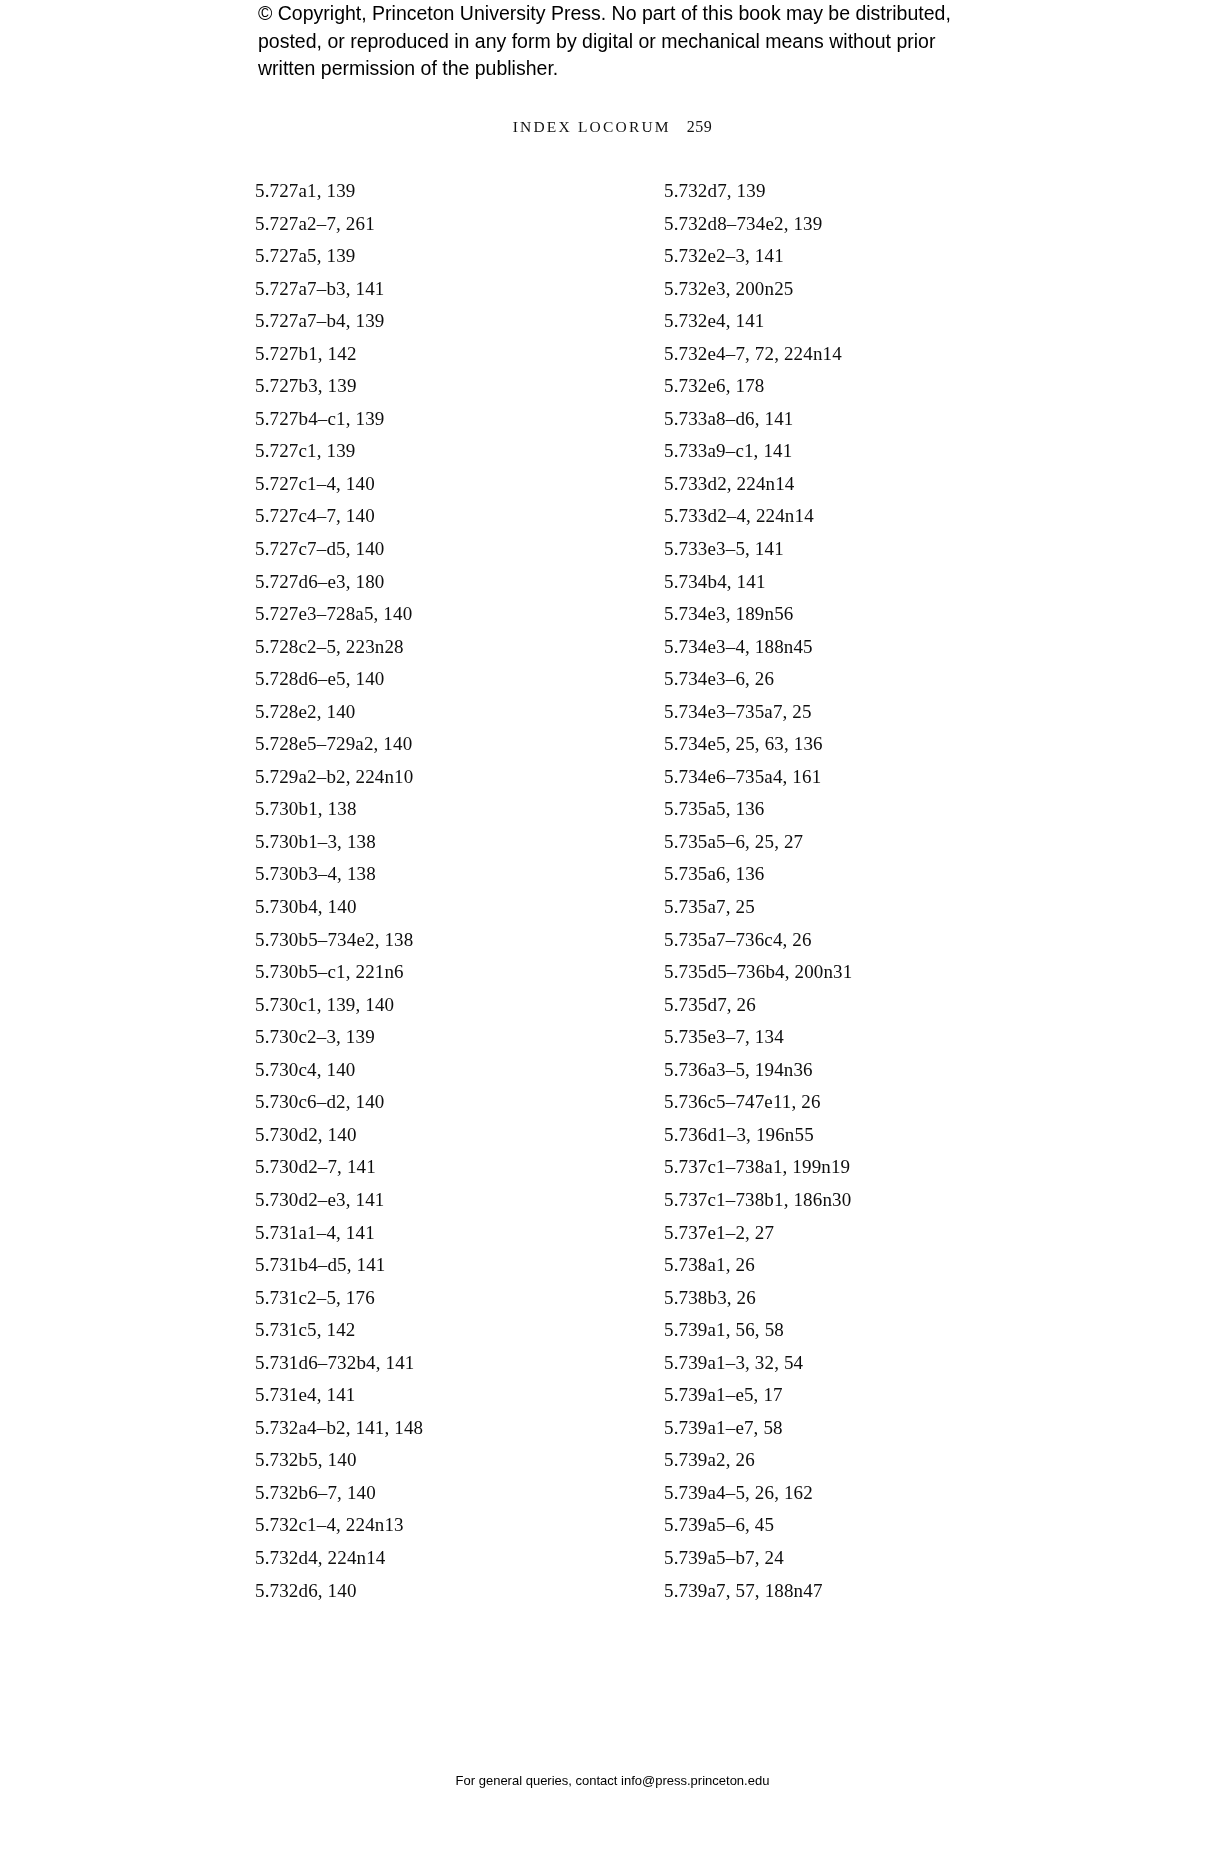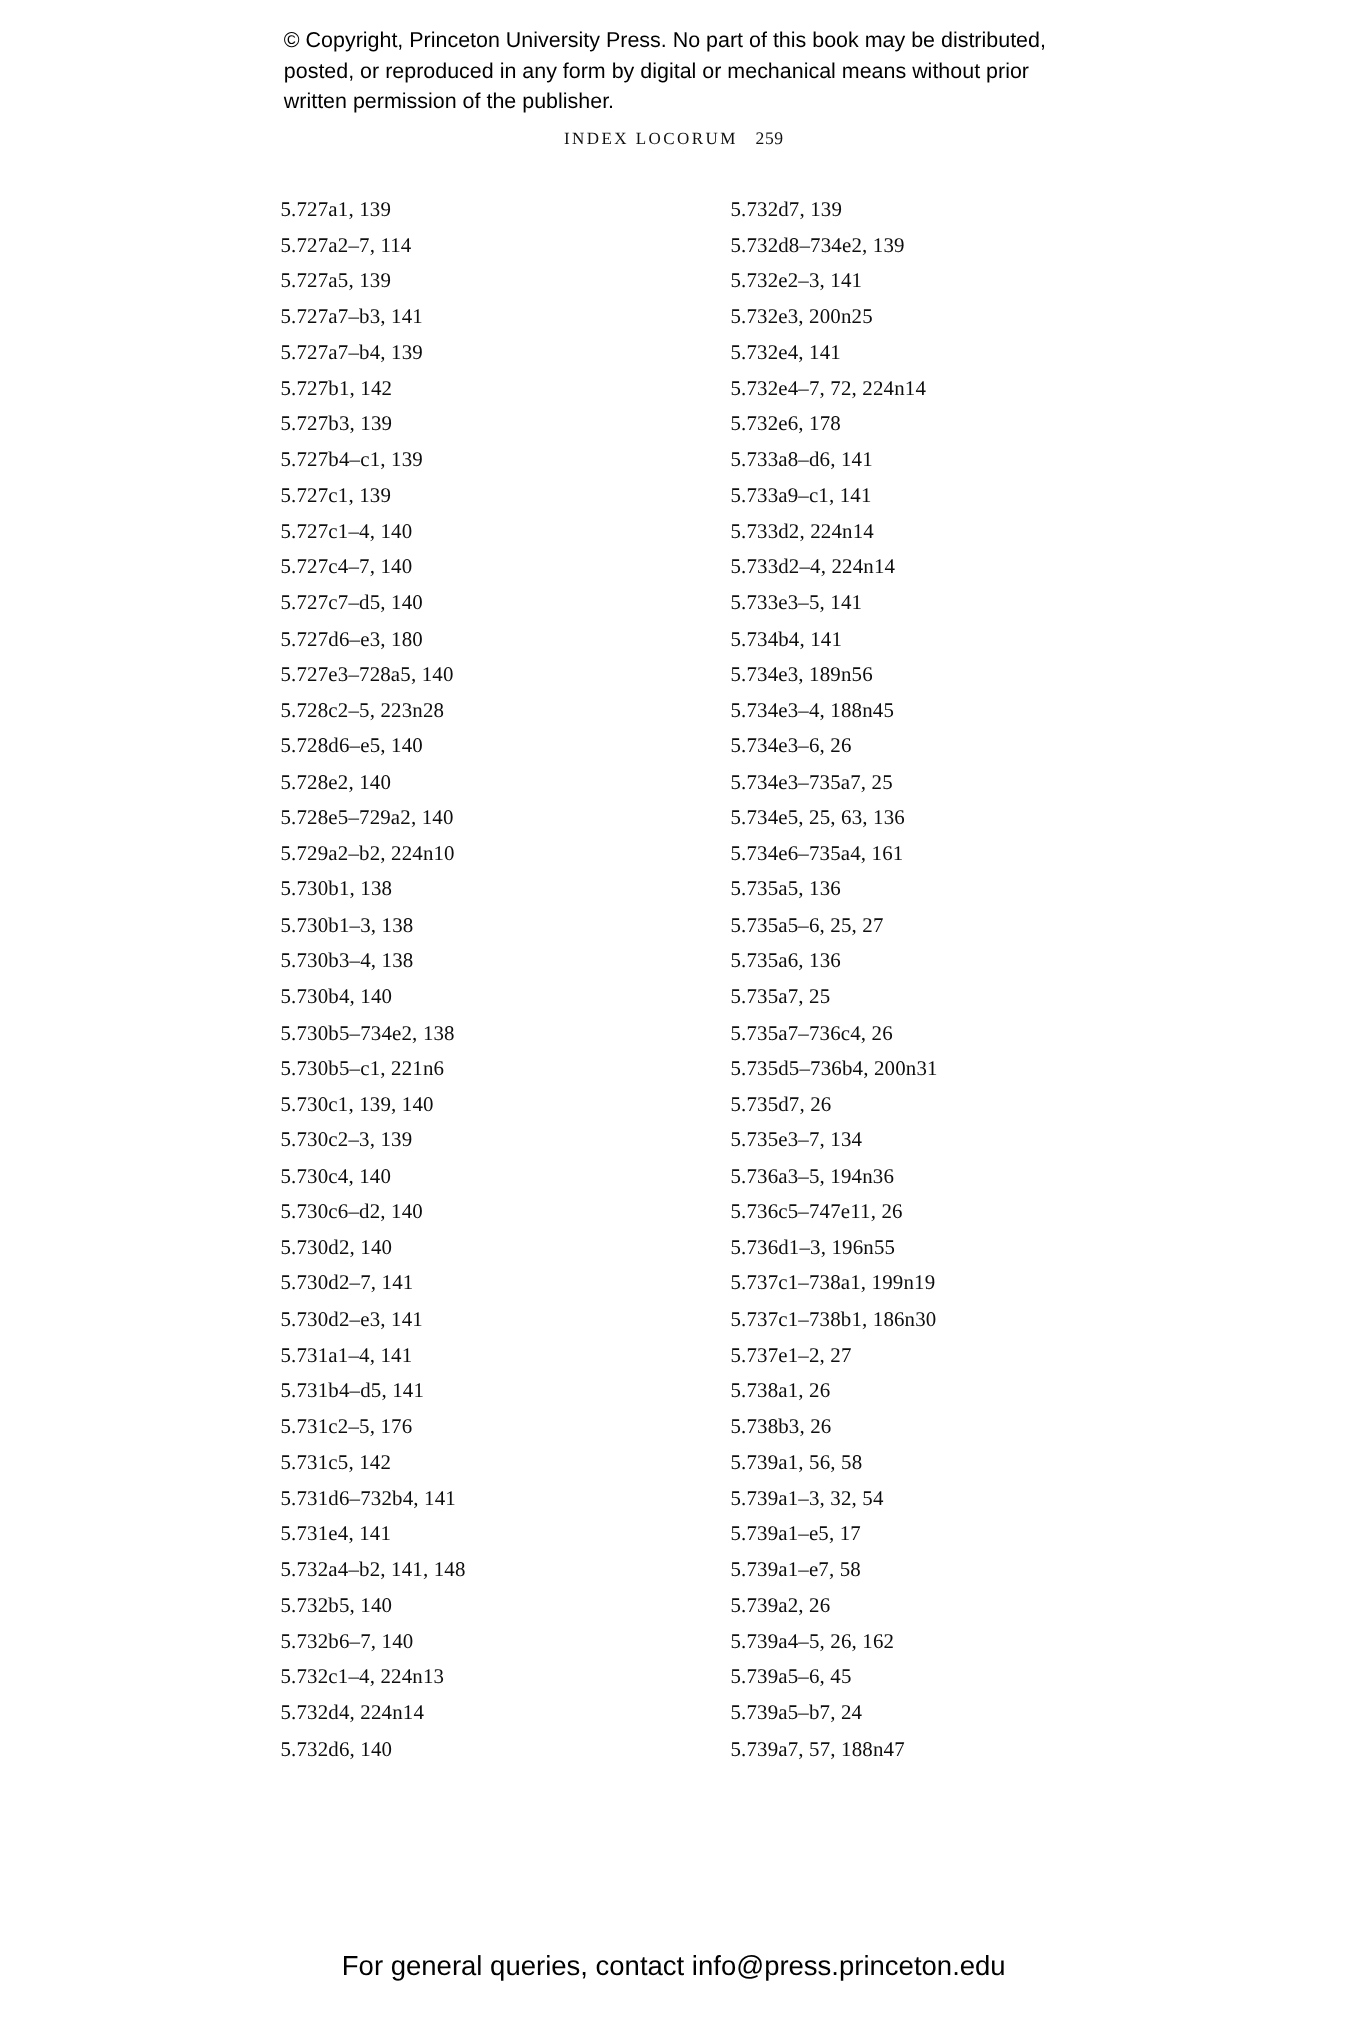--- a/index.html
+++ b/index.html
@@ -12,21 +12,21 @@
     height: 1850px;
     position: relative;
     font-family: "Liberation Serif", serif;
     color: #000000;
     overflow: hidden;
   }
 
   .copyright-notice {
     position: absolute;
     left: 258px;
-    top: 24px;
+    top: 0;
     width: 700px;
     font-family: "Liberation Sans", sans-serif;
     font-size: 19.5px;
     line-height: 1.42;
     color: #000;
     text-align: left;
   }
 
   .running-head {
     position: absolute;
@@ -70,37 +70,37 @@
     letter-spacing: 0.15px;
   }
 
   .footer-note {
     position: absolute;
     left: 0;
     top: 1773px;
     width: 1225px;
     text-align: center;
     font-family: "Liberation Sans", sans-serif;
-    font-size: 25px;
+    font-size: 13px;
     color: #000;
   }
 </style>
 </head>
 <body>
 
 <div class="copyright-notice">© Copyright, Princeton University Press. No part of this book may be distributed, posted, or reproduced in any form by digital or mechanical means without prior written permission of the publisher.</div>
 
 <div class="running-head">
   <span>INDEX LOCORUM</span><span class="page-number">259</span>
 </div>
 
 <div class="columns">
   <div class="column left">
       <div class="entry">5.727a1, 139</div>
-      <div class="entry">5.727a2–7, 114</div>
+      <div class="entry">5.727a2–7, 261</div>
       <div class="entry">5.727a5, 139</div>
       <div class="entry">5.727a7–b3, 141</div>
       <div class="entry">5.727a7–b4, 139</div>
       <div class="entry">5.727b1, 142</div>
       <div class="entry">5.727b3, 139</div>
       <div class="entry">5.727b4–c1, 139</div>
       <div class="entry">5.727c1, 139</div>
       <div class="entry">5.727c1–4, 140</div>
       <div class="entry">5.727c4–7, 140</div>
       <div class="entry">5.727c7–d5, 140</div>

